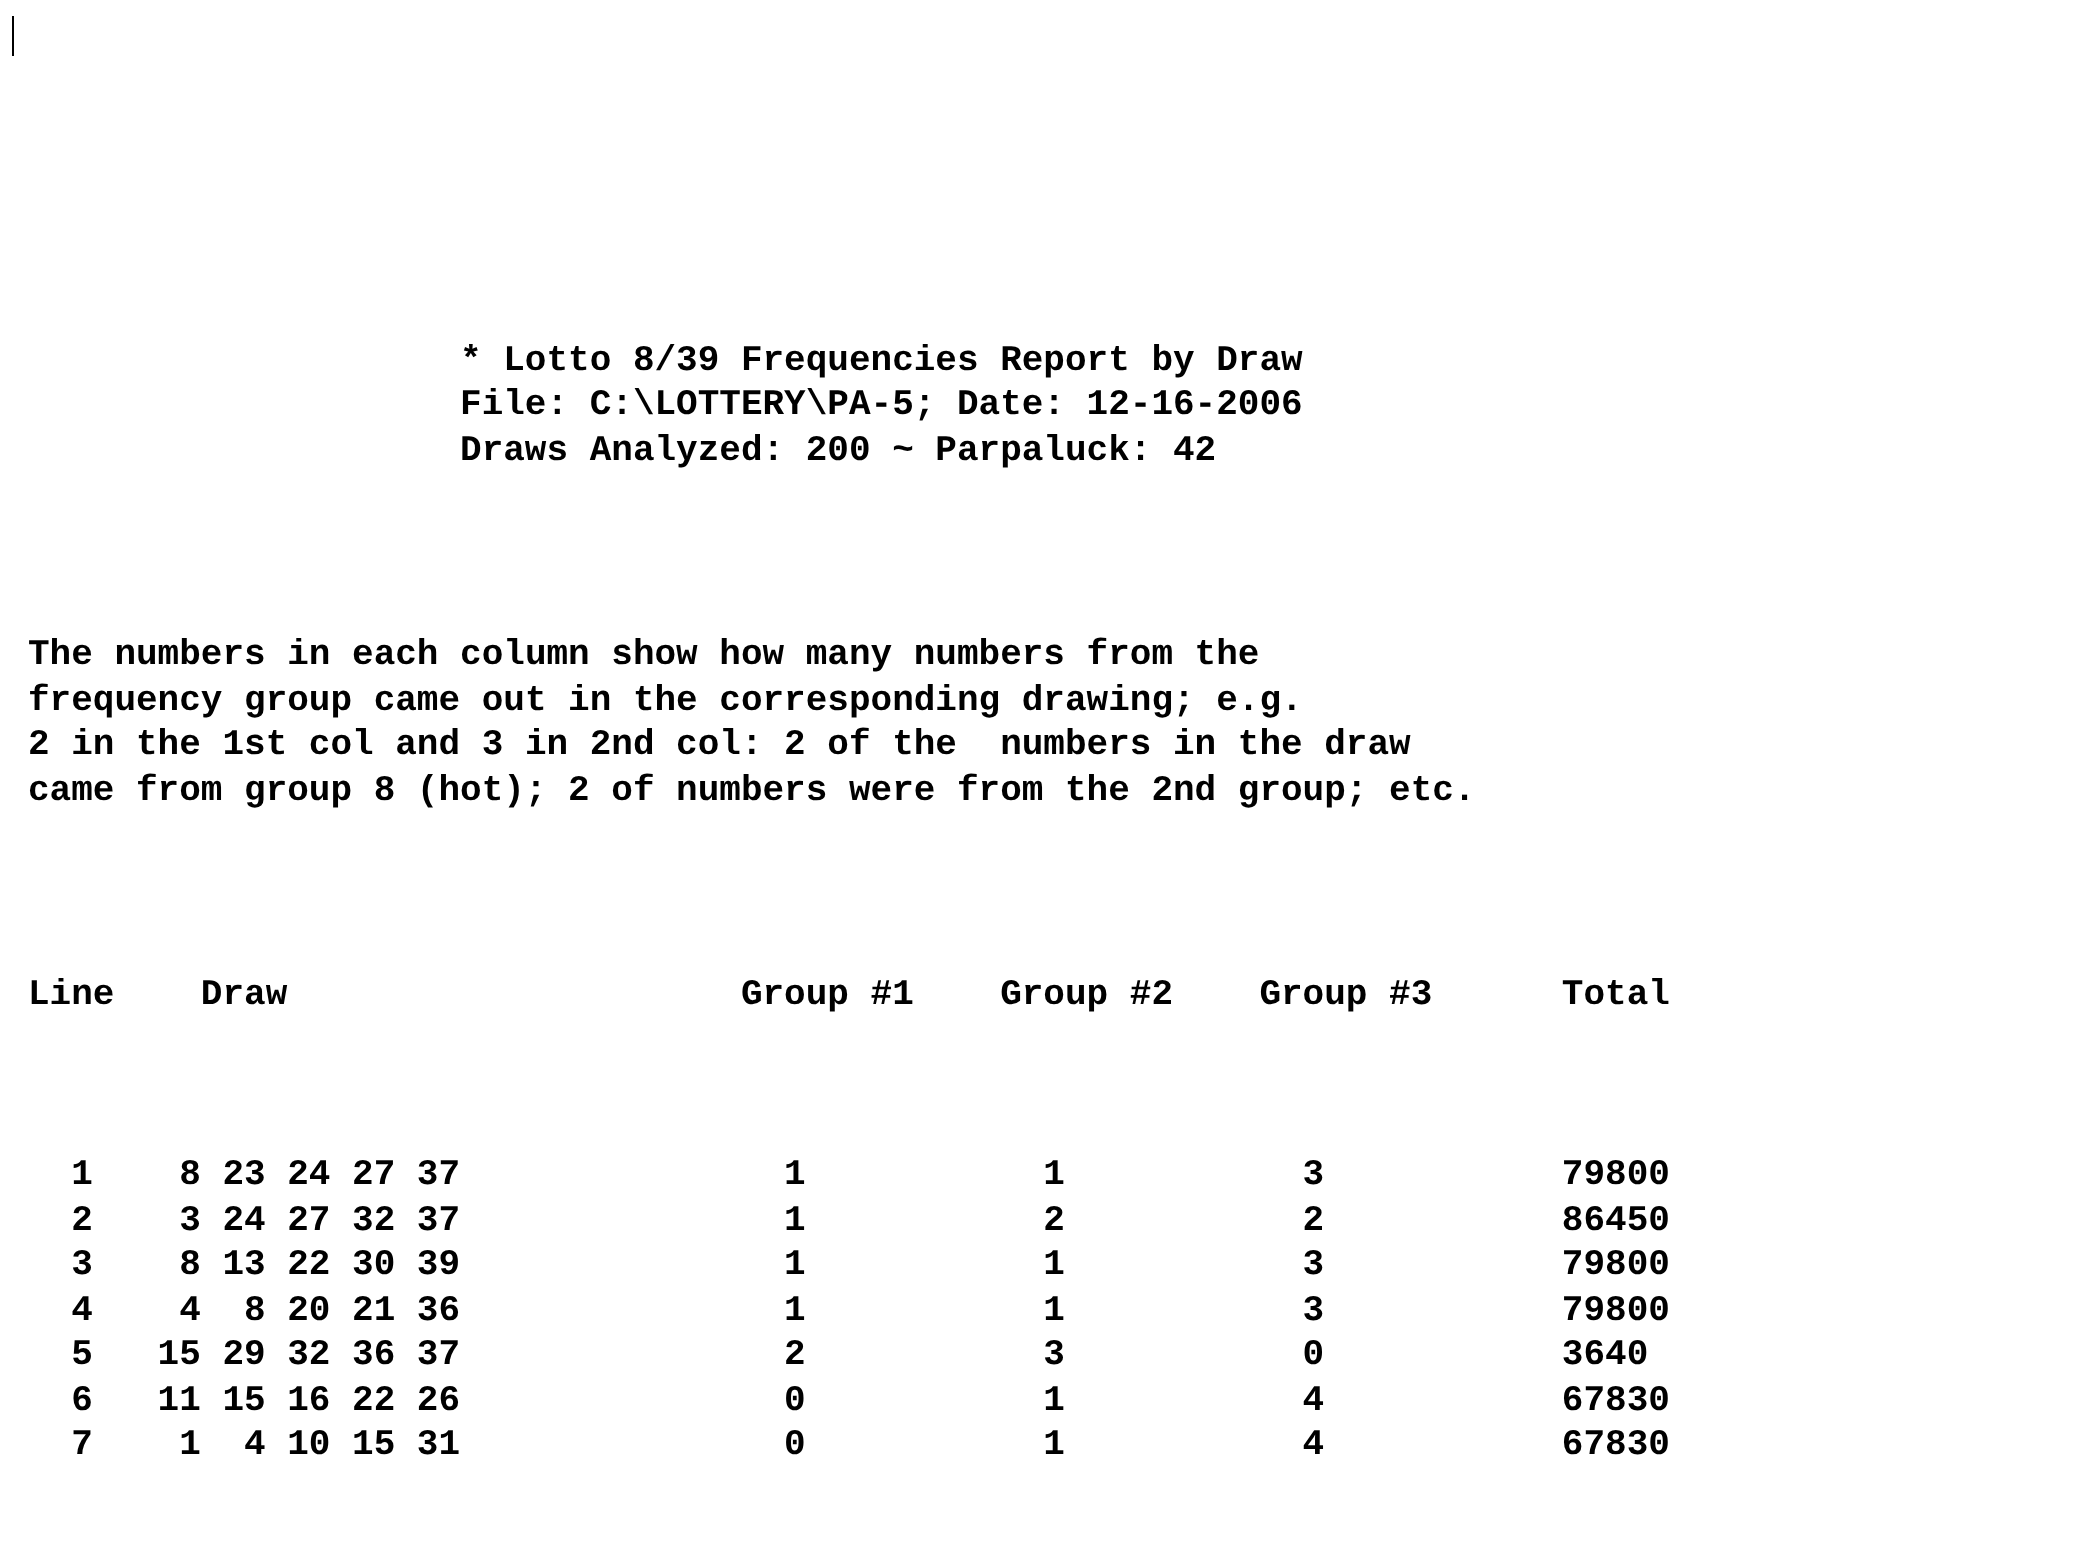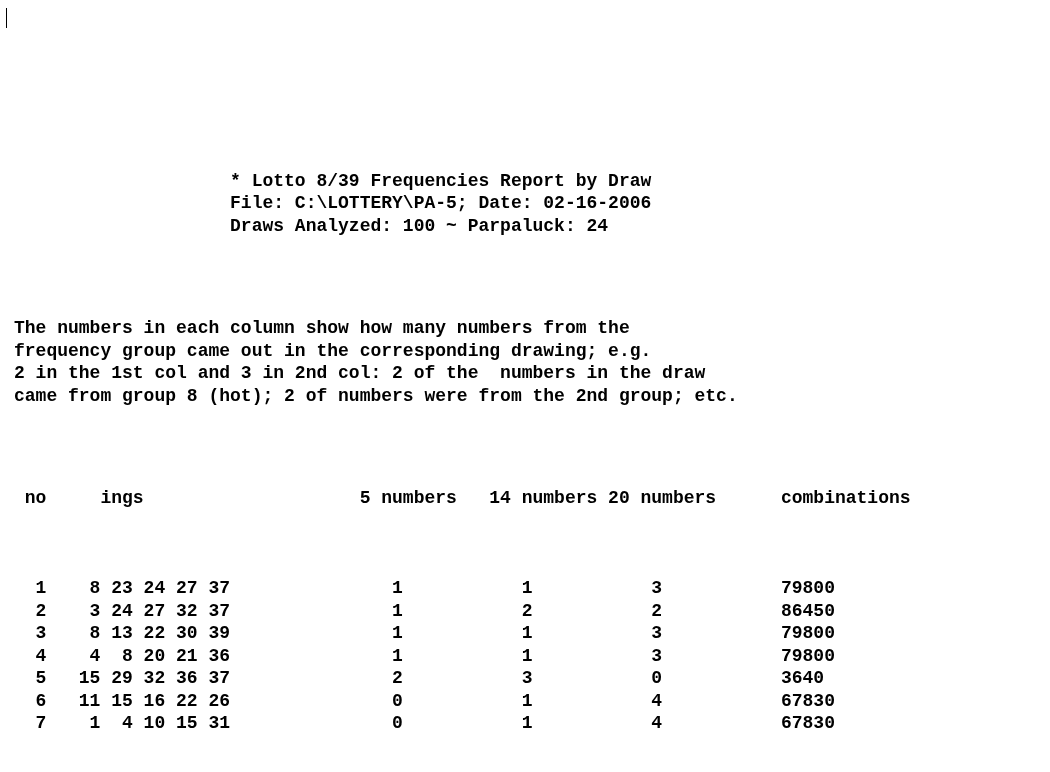--- a/index.html
+++ b/index.html
@@ -40,33 +40,33 @@
   </style>
 </head>
 <body>
 
 
 
 <span class="cursor"></span>
 
 <div class="header-block">
 <span>* Lotto 8/39 Frequencies Report by Draw</span>
-<span>File: C:\LOTTERY\PA-5; Date: 02-16-2006</span>
-<span>Draws Analyzed: 100 ~ Parpaluck: 24</span>
+<span>File: C:\LOTTERY\PA-5; Date: 12-16-2006</span>
+<span>Draws Analyzed: 200 ~ Parpaluck: 42</span>
 </div>
 
 <div class="intro">
 <span>The numbers in each column show how many numbers from the</span>
 <span>frequency group came out in the corresponding drawing; e.g.</span>
 <span>2 in the 1st col and 3 in 2nd col: 2 of the  numbers in the draw</span>
 <span>came from group 8 (hot); 2 of numbers were from the 2nd group; etc.</span>
 </div>
 
 <div class="table-block">
-<span class="row" id="hdr2"> no     ings                    5 numbers   14 numbers 20 numbers      combinations</span>
+<span class="row" id="hdr1">Line    Draw                     Group #1    Group #2    Group #3      Total</span>
 <span class="row"> </span>
 <span id="rows1-container"><span class="row">  1    8 23 24 27 37               1           1           3           79800</span><span class="row">  2    3 24 27 32 37               1           2           2           86450</span><span class="row">  3    8 13 22 30 39               1           1           3           79800</span><span class="row">  4    4  8 20 21 36               1           1           3           79800</span><span class="row">  5   15 29 32 36 37               2           3           0           3640</span><span class="row">  6   11 15 16 22 26               0           1           4           67830</span><span class="row">  7    1  4 10 15 31               0           1           4           67830</span></span>
 
 
 
 </div>
 
 
 
 

